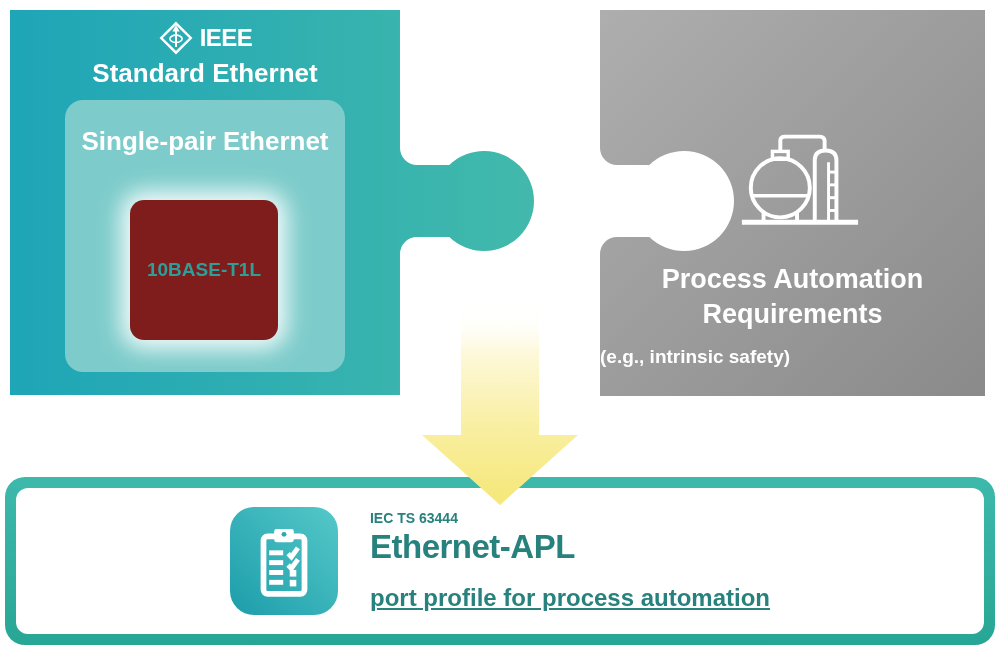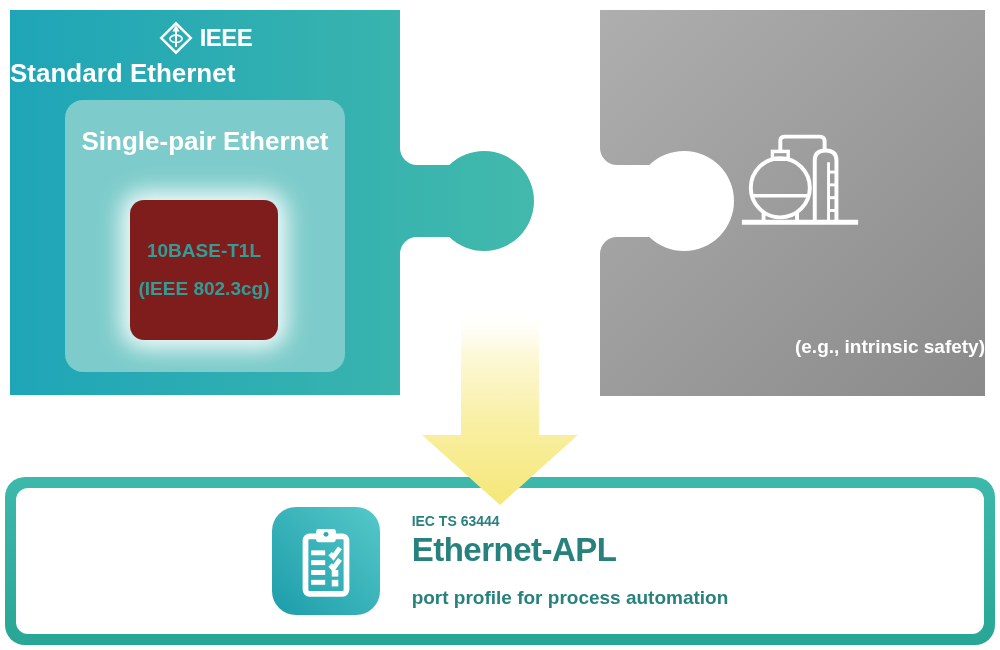--- a/index.html
+++ b/index.html
@@ -5,55 +5,55 @@
   * { margin:0; padding:0; box-sizing:border-box; }
   body { background:#fff; font-family:"Liberation Sans", sans-serif; }
   .stage { position:relative; width:1000px; height:650px; background:#ffffff; overflow:hidden; }
 
   .pieces { position:absolute; left:0; top:0; width:1000px; height:650px; }
 
   
   .brand-row { position:absolute; left:10px; top:20px; width:390px;
     display:flex; align-items:center; justify-content:center; gap:6px; color:#fff; }
   .brand-label { font-size:24px; font-weight:bold; letter-spacing:-0.5px; }
-  .left-title { position:absolute; left:10px; top:58px; width:390px; 
+  .left-title { position:absolute; left:10px; top:58px; width:390px; text-align:center;
     color:#fff; font-size:26px; font-weight:bold; }
   .inner-box { position:absolute; left:65px; top:100px; width:280px; height:272px;
     background:#7dcccb; border-radius:18px;text-decoration:underline; }
   .inner-title { position:absolute; left:0; top:26px; width:100%; text-align:center;
     color:#fff; font-size:26px; font-weight:bold; }
   .card { position:absolute; left:130px; top:200px; width:148px; height:140px;
     background:#7f1d1d; border-radius:14px;
     box-shadow:0 0 22px 9px rgba(255,255,255,0.9);
     display:flex; flex-direction:column; align-items:center; justify-content:center;
     color:#2f9e99; font-size:19px; font-weight:bold; line-height:1.35; text-align:center;gap:12px; }
 
   
   .factory { position:absolute; left:736px; top:126px; }
   .right-title { position:absolute; left:600px; top:262px; width:385px; text-align:center;
     color:#fff; font-size:27px; font-weight:bold; line-height:1.3; }
-  .right-sub { position:absolute; left:600px; top:336px; width:385px; text-align:right;
+  .right-sub { position:absolute; left:600px; top:346px; width:385px; text-align:left;
     color:#fff; font-size:19px; font-weight:bold; }
 
   
   .arrow { position:absolute; left:410px; top:303px; z-index:5; }
 
   
   .result-bar { position:absolute; left:5px; top:477px; width:990px; height:168px;
     border-radius:20px; padding:11px;
     background:linear-gradient(180deg,#3db9ab,#28a695); z-index:2; }
   .bar-inner { width:100%; height:100%; background:#fff; border-radius:12px;
     display:flex; align-items:center; justify-content:center; gap:32px; }
   .tile { width:108px; height:108px; border-radius:24px;
     background:linear-gradient(225deg,#55c8c9,#1c9daa);
     display:flex; align-items:center; justify-content:center; flex:0 0 auto; }
   .bar-text { color:#27817d; }
   .bar-std { font-size:14px; font-weight:bold; }
   .bar-title { font-size:33px; font-weight:bold; letter-spacing:-0.5px; margin:2px 0 18px 0; }
-  .bar-sub { font-size:19px; font-weight:bold; }
+  .bar-sub { font-size:24px; font-weight:bold;text-decoration:underline; }
 </style>
 </head>
 <body>
 
 <div class="stage">
 
   <svg class="pieces" width="1000" height="650" viewBox="0 0 1000 650">
     <defs>
       <linearGradient id="tealGrad" x1="0" y1="0" x2="1" y2="0">
         <stop offset="0" stop-color="#1ea5b7"></stop>
@@ -78,38 +78,41 @@
     <span class="brand-label">IEEE</span>
   </div>
   <div class="left-title">Standard Ethernet</div>
 
   <div class="inner-box">
     <div class="inner-title">Single-pair Ethernet</div>
   </div>
 
   <div class="card">
     <div>10BASE-T1L</div>
-    <div>(IEEE 802.3cg)</div>
   </div>
 
   <svg class="factory" width="128" height="102" viewBox="0 0 130 102" fill="none" stroke="#fff" stroke-width="4">
     <line x1="6" y1="97" x2="124" y2="97" stroke-width="5"></line>
     <circle cx="45" cy="62" r="30"></circle>
     <rect x="37" y="25" width="16" height="8" stroke-width="3.5"></rect>
     <line x1="16" y1="70" x2="74" y2="70" stroke-width="3.5"></line>
     <line x1="28" y1="87" x2="28" y2="97"></line>
     <line x1="62" y1="87" x2="62" y2="97"></line>
     <path d="M45,25 V14 Q45,10 50,10 H85 Q90,10 90,15 V24"></path>
     <path d="M80,97 V34 Q80,24 91,24 Q102,24 102,34 V97"></path>
     <line x1="94" y1="36" x2="94" y2="97" stroke-width="3"></line>
     <line x1="94" y1="46" x2="102" y2="46" stroke-width="3"></line>
     <line x1="94" y1="59" x2="102" y2="59" stroke-width="3"></line>
     <line x1="94" y1="72" x2="102" y2="72" stroke-width="3"></line>
     <line x1="94" y1="85" x2="102" y2="85" stroke-width="3"></line>
   </svg>
+  <div class="right-title">
+    <div>Process Automation</div>
+    <div>Requirements</div>
+  </div>
   <div class="right-sub">(e.g., intrinsic safety)</div>
 
   <div class="result-bar">
     <div class="bar-inner">
       <div class="tile">
         <svg width="82" height="82" viewBox="0 0 100 100">
           <rect x="25" y="20" width="50" height="70" rx="5" fill="none" stroke="#fff" stroke-width="7"></rect>
           <rect x="38" y="11" width="24" height="16" rx="3" fill="#fff"></rect>
           <circle cx="50" cy="17.5" r="3" fill="#2ba9b4"></circle>
           <rect x="32" y="37" width="17" height="6" fill="#fff"></rect>

